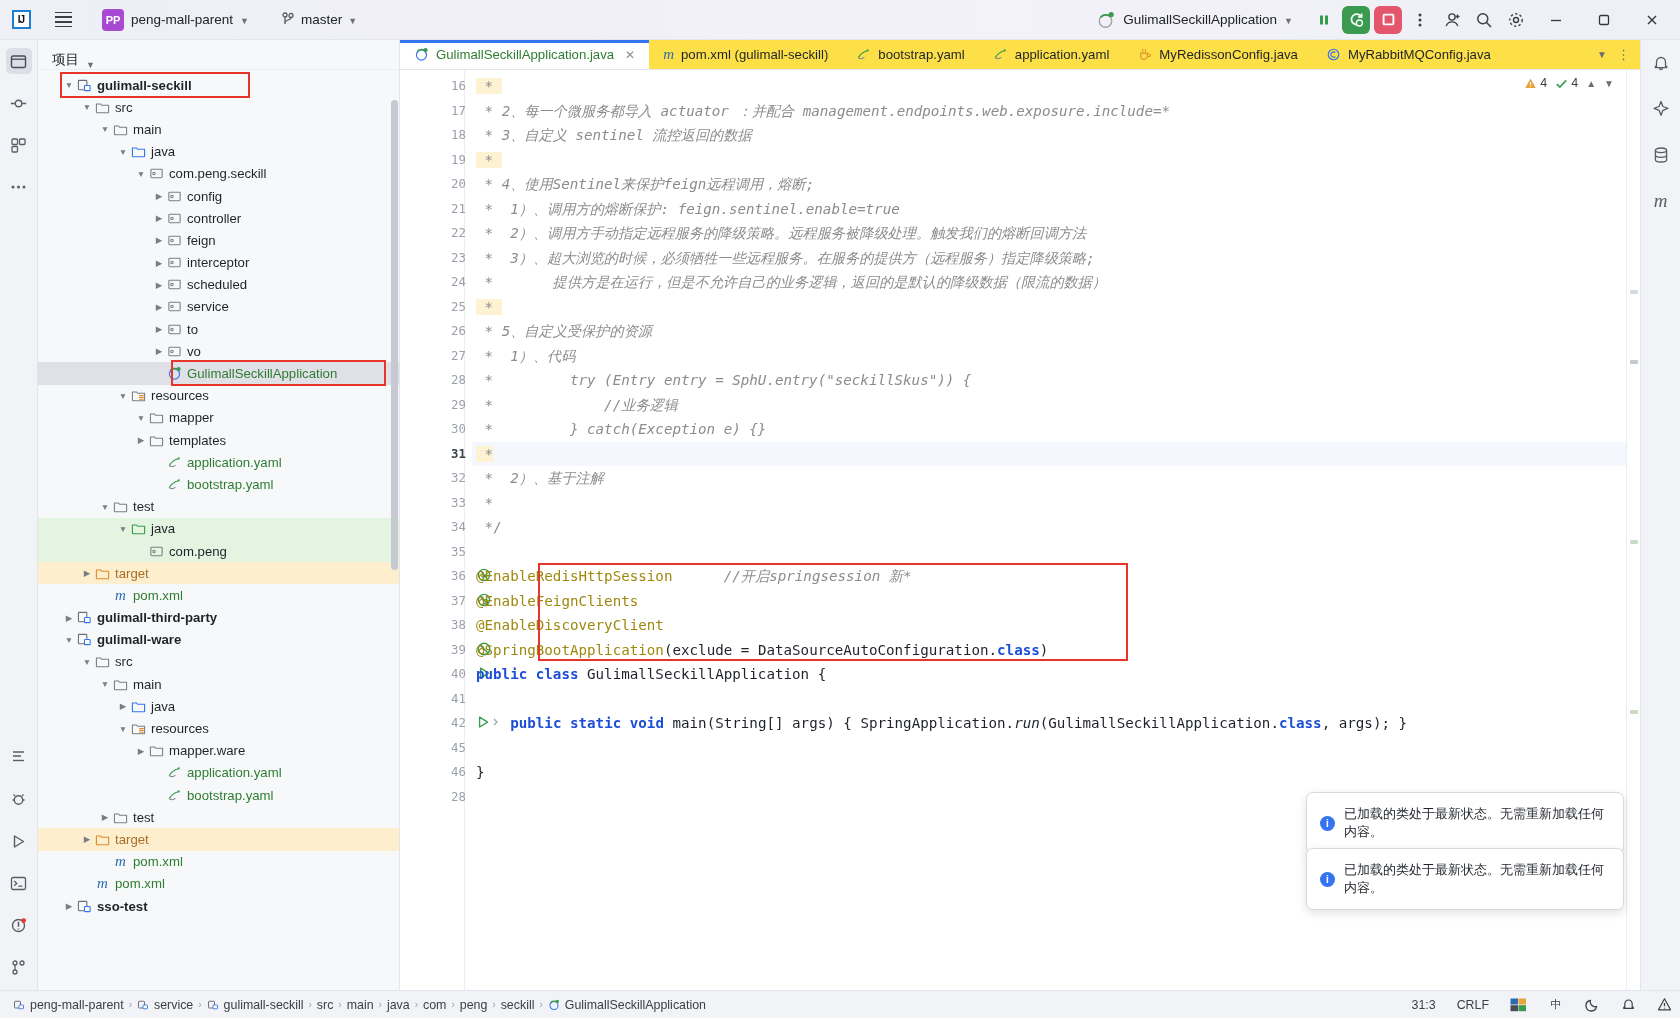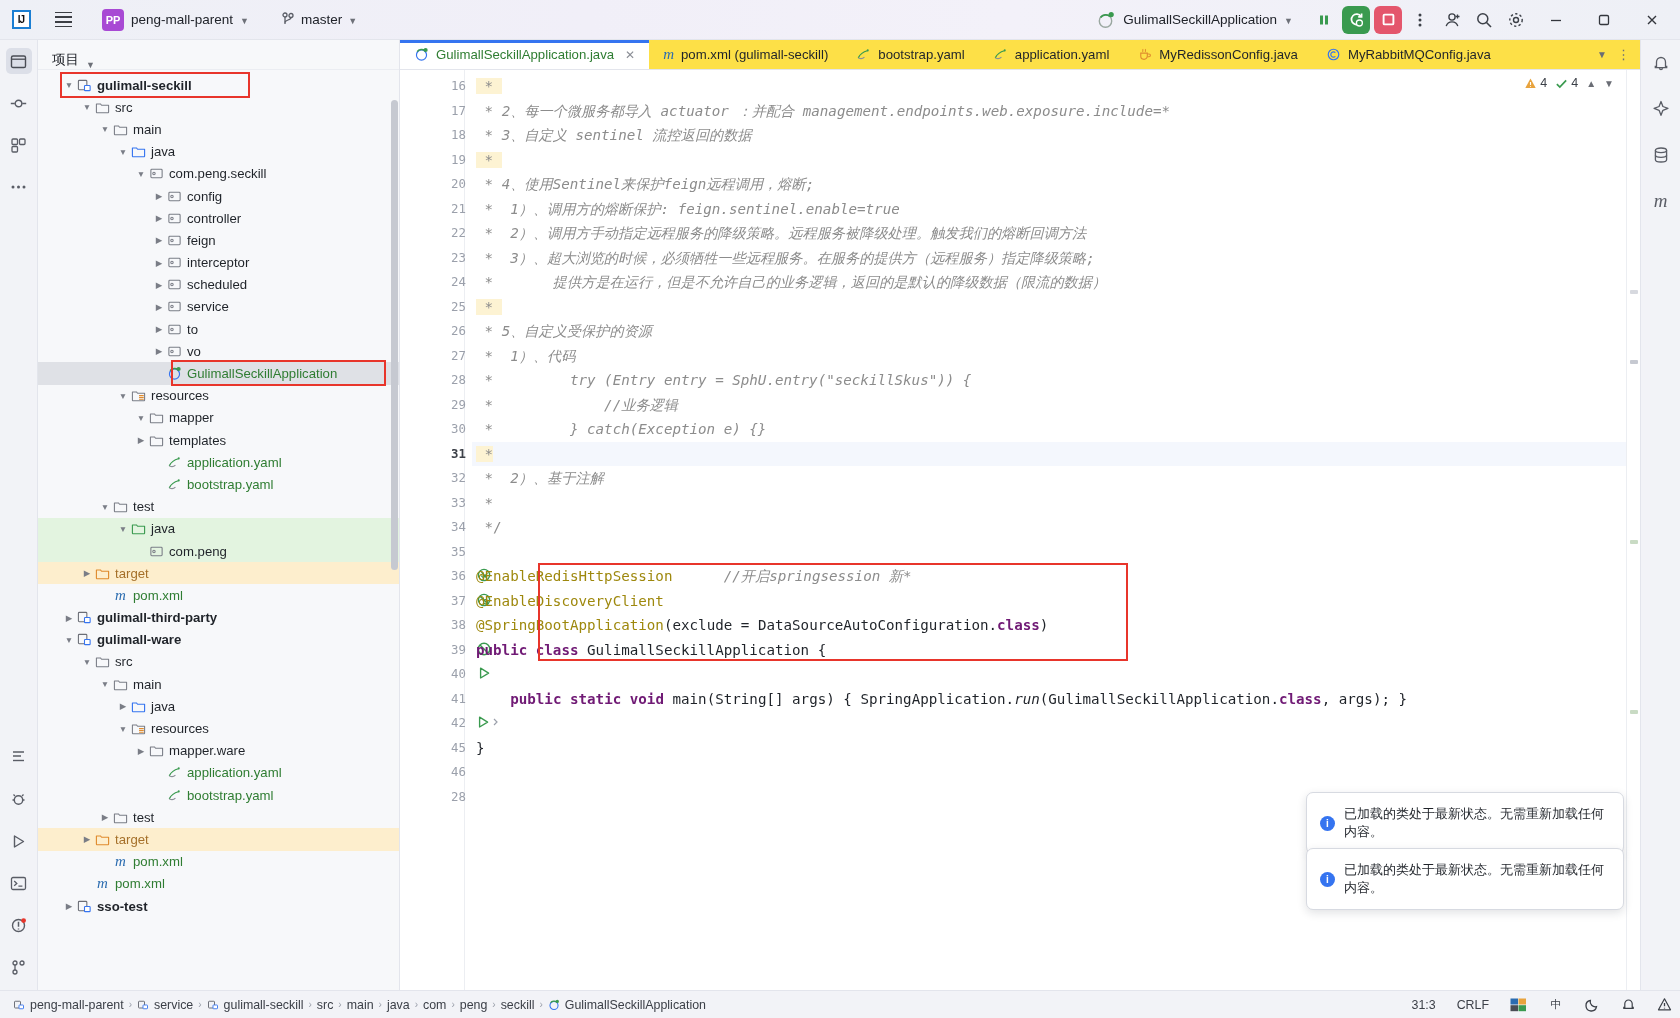--- a/index.html
+++ b/index.html
@@ -123,21 +123,21 @@
   .vbar { position:absolute; left:64px; top:0; bottom:0; width:1px; background:#eceef2;}
   .codewrap { flex:1; position:relative; overflow:hidden; padding-top:4px; }
   .cline {
     height:24.5px; line-height:24.5px; white-space:pre;
     font-family:"DejaVu Sans Mono", monospace; font-size:14.2px; padding-left:4px;
   }
   .cline.cur { background:#f4f7fd; }
   .cmt { color:#8c8c8c; font-style:italic; }
   .cmt-b { color:#8c8c8c; }
   .hl-star { background:#fdf3d3; }
-  .kw { color:#701a75; font-weight:600; }
+  .kw { color:#1d4ed8; font-weight:600; }
   .ann { color:#9e880d; }
   .ital { font-style:italic; }
 
   
   .redbox { position:absolute; border:2.4px solid #e8352b; pointer-events:none; }
 
   
   .markerbar { width:14px; background:#fff; border-left:1px solid #eceef2; position:relative;}
   .mk { position:absolute; right:2px; width:8px; height:4px; border-radius:1px;}
 
@@ -855,20 +855,21 @@
             <div class="cline"><span class="cmt-b"> * </span><span class="cmt"> 1）、代码</span></div>
             <div class="cline"><span class="cmt-b"> * </span><span class="cmt">        try (Entry entry = SphU.entry("seckillSkus")) {</span></div>
             <div class="cline"><span class="cmt-b"> * </span><span class="cmt">            //业务逻辑</span></div>
             <div class="cline"><span class="cmt-b"> * </span><span class="cmt">        } catch(Exception e) {}</span></div>
             <div class="cline cur"><span class="hl-star cmt-b"> *</span></div>
             <div class="cline"><span class="cmt-b"> * </span><span class="cmt"> 2）、基于注解</span></div>
             <div class="cline"><span class="cmt-b"> * </span></div>
             <div class="cline"><span class="cmt-b"> */</span></div>
             <div class="cline">&nbsp;</div>
             <div class="cline"><span class="ann">@EnableRedisHttpSession</span>      <span class="cmt">//开启springsession 新*</span></div>
+            <div class="cline"><span class="ann">@EnableFeignClients</span></div>
             <div class="cline"><span class="ann">@EnableDiscoveryClient</span></div>
             <div class="cline"><span class="ann">@SpringBootApplication</span>(exclude = DataSourceAutoConfiguration.<span class="kw">class</span>)</div>
             <div class="cline"><span class="kw">public class</span> GulimallSeckillApplication {</div>
             <div class="cline">&nbsp;</div>
             <div class="cline">    <span class="kw">public static void</span> main(String[] args) { SpringApplication.<span class="ital">run</span>(GulimallSeckillApplication.<span class="kw">class</span>, args); }</div>
             <div class="cline">&nbsp;</div>
             <div class="cline">}</div>
             <div class="cline">&nbsp;</div>
           </div>
         <div class="markerbar">

